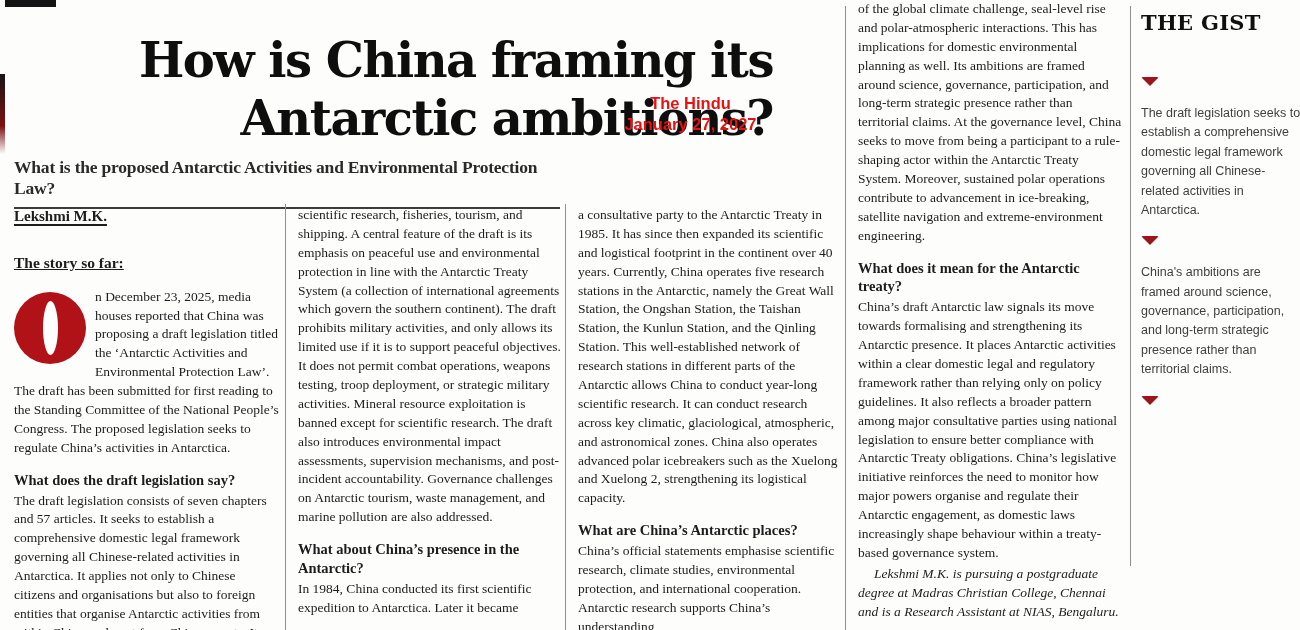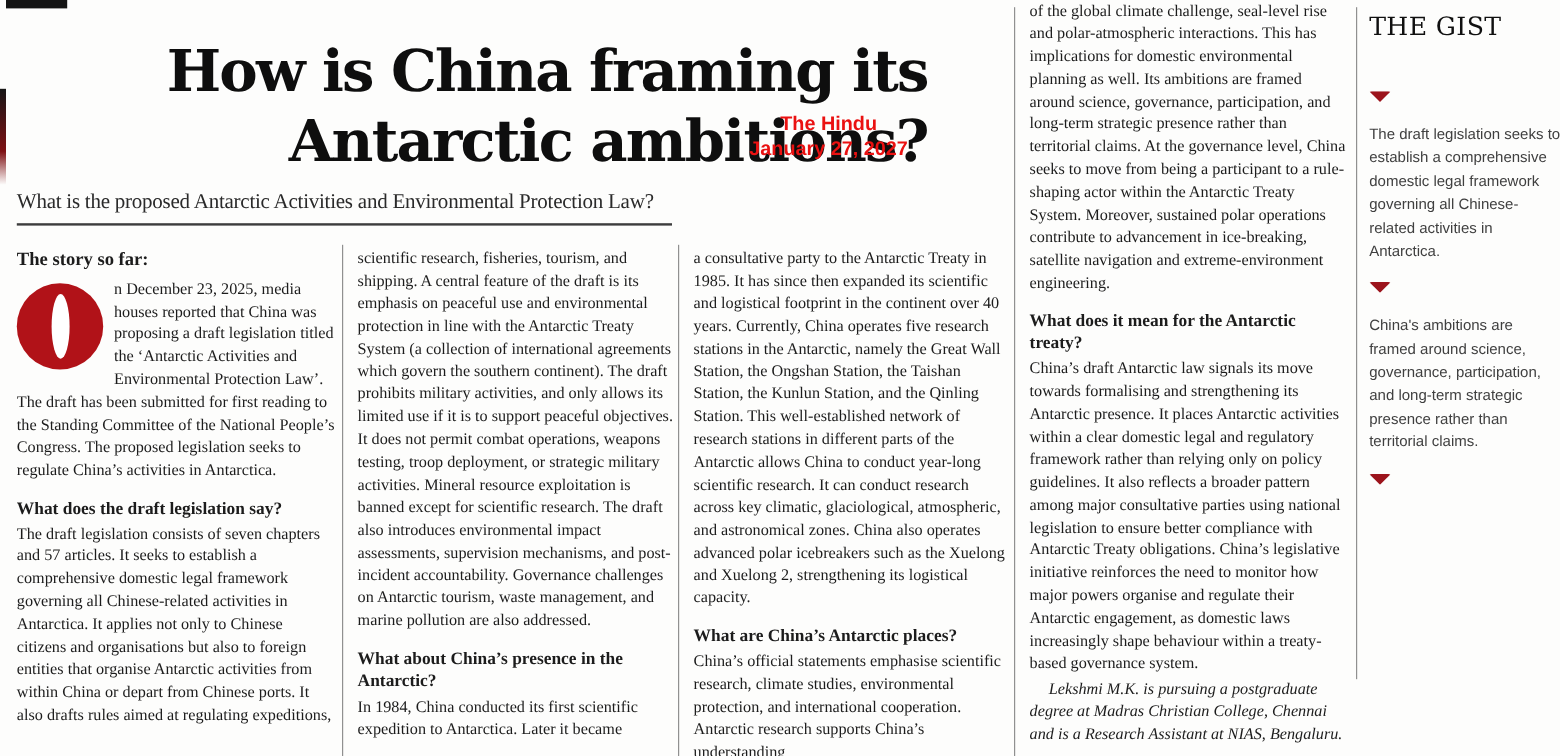--- a/index.html
+++ b/index.html
@@ -26,36 +26,36 @@
   .masthead {
     position:absolute; left:588px; top:93px; width:205px; text-align:center;
     font-family:"Liberation Sans", sans-serif; font-weight:bold;
     font-size:16.5px; line-height:1.28; color:#ea1111;
   }
 
   
   .standfirst {
     position:absolute; left:14px; top:157px; width:546px;
     font-size:17.5px; color:#2a2a2a; letter-spacing:-0.2px;
-    padding-bottom:8px; border-bottom:2px solid #3d3d3d;
+    padding-bottom:8px; border-bottom:2px solid #3d3d3d;font-weight:bold;
   }
 
   
   .col { position:absolute; width:266px; font-size:13.5px; line-height:1.4; }
   .col p { margin:0; }
   .col-1 { left:14px;  top:206px; }
   .col-2 { left:298px; top:206px; }
   .col-3 { left:578px; top:206px; }
   .col-4 { left:858px; top:0; }
 
   .byline {
     font-weight:bold; font-size:15px; margin:0 0 25px 0;
     text-decoration:underline; text-decoration-thickness:2px; text-underline-offset:3px;
   }
-  .story-label { font-weight:bold; font-size:15.5px; margin:0 0 4px 0; }
+  .story-label { font-weight:bold; font-size:15.5px; margin:0 0 14px 0;text-decoration:underline; }
   .qhead { font-weight:bold; font-size:14.5px; line-height:1.3; margin:13px 0 2px 0; }
 
   .dropcap {
     float:left; width:72px; height:72px; border-radius:50%;
     background:#b11218; margin:4px 9px 2px 0;
     display:flex; align-items:center; justify-content:center;
   }
   .dropcap span {
     display:block; width:15px; height:54px; border-radius:50%;
     background:#ffffff; overflow:hidden; text-indent:-999px; color:transparent;
@@ -67,21 +67,21 @@
   .divider { position:absolute; width:1px; background:#909090; }
   .d1 { left:285px;  top:204px; height:426px; }
   .d2 { left:565px;  top:204px; height:426px; }
   .d3 { left:845px;  top:6px;   height:624px; }
   .d4 { left:1130px; top:6px;   height:560px; }
 
   
   .gist { position:absolute; left:1141px; top:10px; width:160px;
     font-family:"Liberation Sans", sans-serif; }
   .gist-title {
-    font-family:"DejaVu Serif", serif; font-weight:normal;
+    font-family:"DejaVu Serif", serif; font-weight:bold;
     font-size:21px; color:#101010; margin:0 0 42px 0; letter-spacing:0.3px;
   }
   .tri {
     width:0; height:0; border-left:9px solid transparent; border-right:9px solid transparent;
     border-top:9px solid #9c141c; border-radius:2px; margin:0 0 18px 0;
   }
   .gist p { font-size:12.5px; line-height:1.55; color:#3f3f3f; margin:4px 0 16px 0; }
 </style>
 </head>
 <body>
@@ -95,20 +95,21 @@
 Antarctic ambitions?</h1>
 
   <div class="masthead">
     <div>The Hindu</div>
     <div>January 27, 2027</div>
   </div>
 
   <div class="standfirst">What is the proposed Antarctic Activities and Environmental Protection Law?</div>
 
   <div class="col col-1">
+    <div class="byline">Lekshmi M.K.</div>
     <div class="story-label">The story so far:</div>
     <p><span class="dropcap">
           <span>O</span>
         </span><span>n December 23, 2025, media houses reported that China was proposing a draft legislation titled the ‘Antarctic Activities and Environmental Protection Law’. The draft has been submitted for first reading to the Standing Committee of the National People’s Congress. The proposed legislation seeks to regulate China’s activities in Antarctica.</span></p>
     <div class="qhead">What does the draft legislation say?</div>
     <p>The draft legislation consists of seven chapters and 57 articles. It seeks to establish a comprehensive domestic legal framework governing all Chinese-related activities in Antarctica. It applies not only to Chinese citizens and organisations but also to foreign entities that organise Antarctic activities from within China or depart from Chinese ports. It also drafts rules aimed at regulating expeditions,</p>
   </div>
 
   <div class="col col-2">
     <p>scientific research, fisheries, tourism, and shipping. A central feature of the draft is its emphasis on peaceful use and environmental protection in line with the Antarctic Treaty System (a collection of international agreements which govern the southern continent). The draft prohibits military activities, and only allows its limited use if it is to support peaceful objectives. It does not permit combat operations, weapons testing, troop deployment, or strategic military activities. Mineral resource exploitation is banned except for scientific research. The draft also introduces environmental impact assessments, supervision mechanisms, and post-incident accountability. Governance challenges on Antarctic tourism, waste management, and marine pollution are also addressed.</p>

